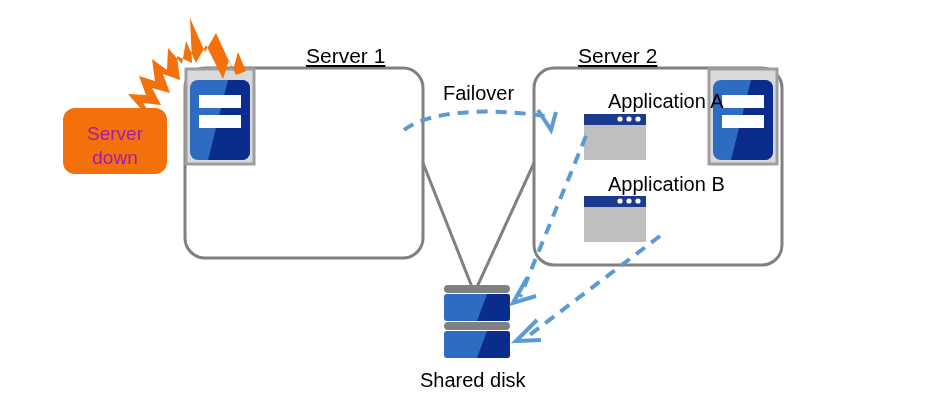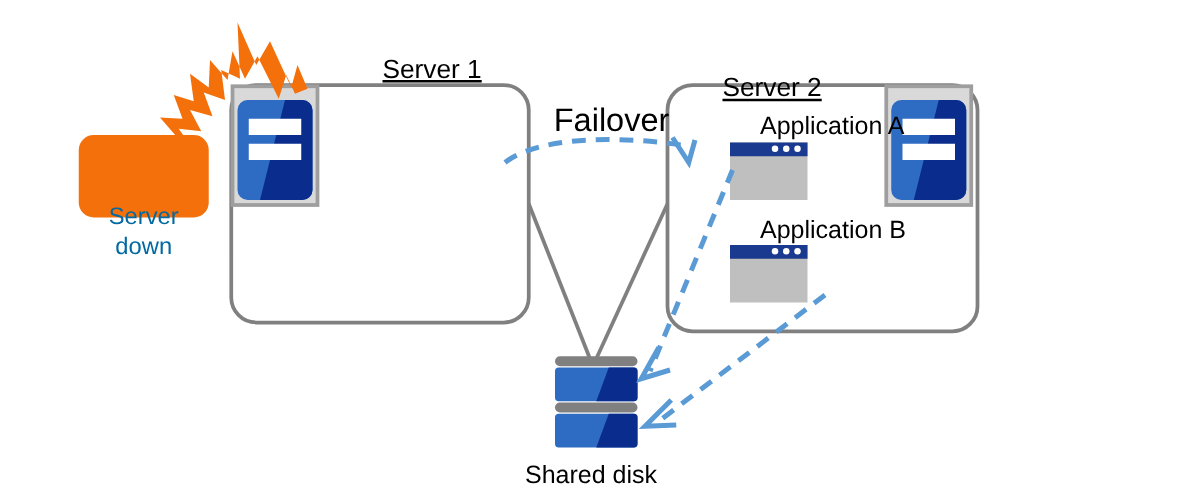--- a/index.html
+++ b/index.html
@@ -32,33 +32,32 @@
   }
   .title-label {
     font-size: 21px;
     text-decoration: underline;
   }
   .app-label {
     font-size: 20px;
     margin-left: 39px;
   }
   .failover-label {
-    font-size: 26px;
+    font-size: 20px;
   }
   .disk-label {
     font-size: 20px;
   }
   .badge-text {
     position: absolute;
-    color: #0369a1;
+    color: #a21caf;
     font-size: 19px;
     text-align: center;
     line-height: 24px;
     white-space: nowrap;
-    margin-top: 40px;
   }
   #server-down-badge {
     position: absolute;
     left: 63px;
     top: 108px;
     width: 104px;
     height: 66px;
     background: #F4700A;
     border-radius: 12px;
   }
@@ -151,21 +150,21 @@
   </svg>
 
   <div id="server-down-badge"></div>
   <div id="server-down-text" class="badge-text">
     <span>Server</span><br>
     <span>down</span>
   </div>
 
   <div class="label title-label" style="left:306px; top:45px;">Server 1</div>
 
-  <div class="label title-label" style="left:578px; top:45px;margin-top:15px;">Server 2</div>
+  <div class="label title-label" style="left:578px; top:45px;">Server 2</div>
 
   <div class="label failover-label" style="left:443px; top:83px;">Failover</div>
 
   <div class="label app-label" style="left:569px; top:91px;">Application  A</div>
 
   <div class="label disk-label" style="left:420px; top:370px;">Shared disk</div>
 
   <div class="label app-label" style="left:569px; top:174px;">Application  B</div>
 
 </div>

